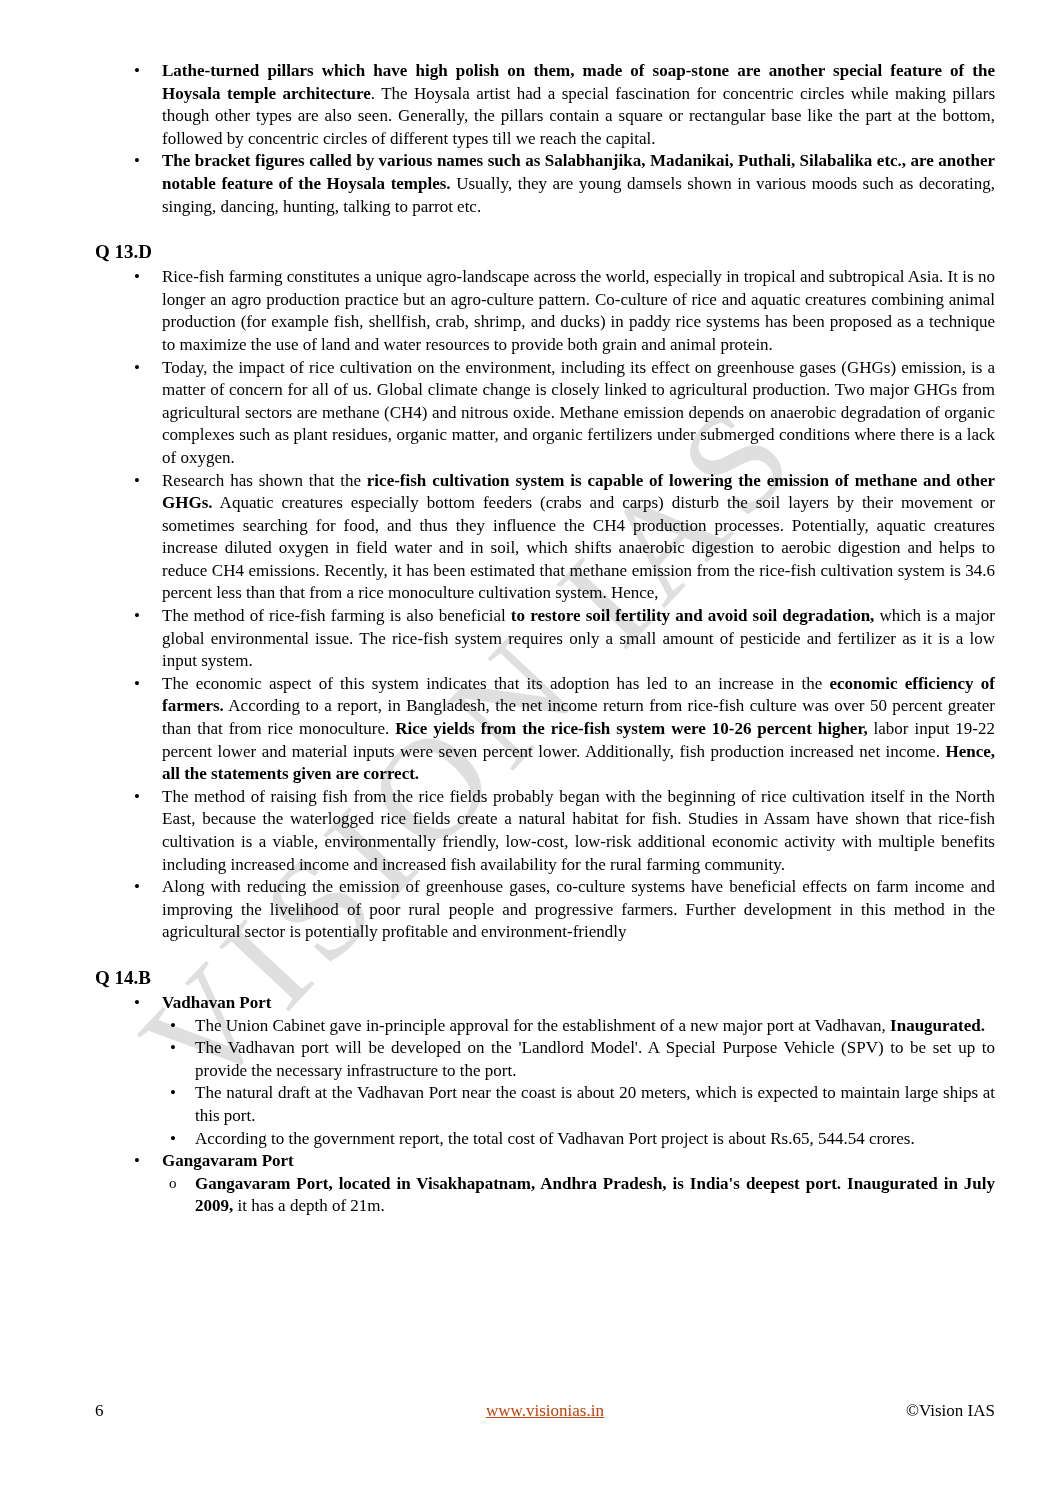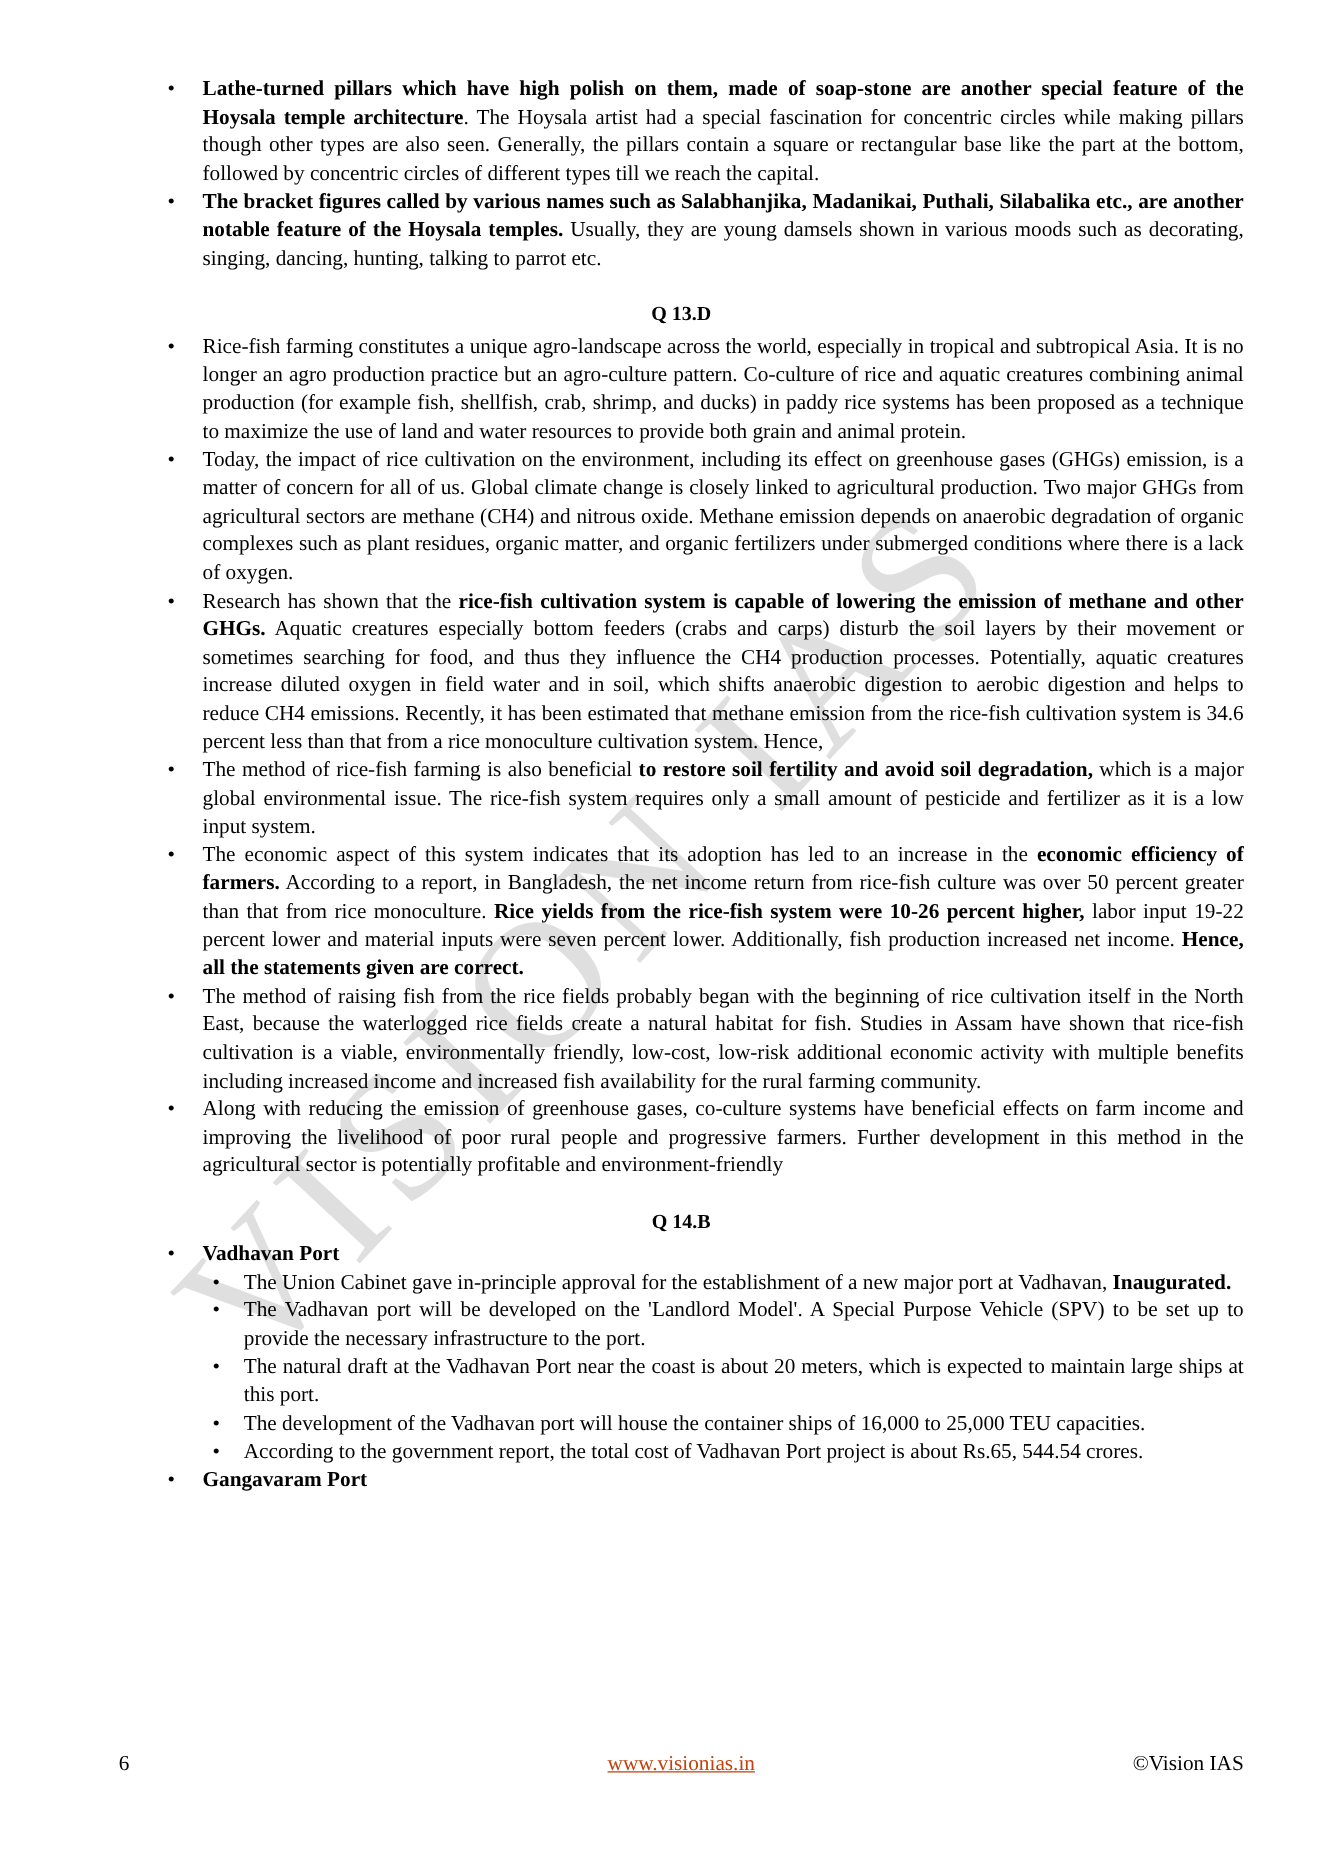--- a/index.html
+++ b/index.html
@@ -25,25 +25,24 @@
   }
   .content {
     position:absolute;
     left:95px; top:60px;
     width:900px;
     z-index:1;
     font-size:17px;
     line-height:22.6px;
   }
   .q-heading {
-    font-size:16px;
+    font-size:19px;
     line-height:24px;
     font-weight:bold;
     margin:22px 0 2px 0;
-    text-align:center;
   }
   .content > ul.list:first-child { margin-top:0; }
   ul.list {
     list-style:none;
     margin:0;
     padding:0 0 0 67px;
   }
   ul.level2 { padding-left:33px; }
   li.bullet {
     position:relative;
@@ -99,24 +98,25 @@
       <li class="bullet">The economic aspect of this system indicates that its adoption has led to an increase in the <b>economic efficiency of farmers.</b> According to a report, in Bangladesh, the net income return from rice-fish culture was over 50 percent greater than that from rice monoculture. <b>Rice yields from the rice-fish system were 10-26 percent higher,</b> labor input 19-22 percent lower and material inputs were seven percent lower. Additionally, fish production increased net income. <b>Hence, all the statements given are correct.</b></li>
       <li class="bullet">The method of raising fish from the rice fields probably began with the beginning of rice cultivation itself in the North East, because the waterlogged rice fields create a natural habitat for fish. Studies in Assam have shown that rice-fish cultivation is a viable, environmentally friendly, low-cost, low-risk additional economic activity with multiple benefits including increased income and increased fish availability for the rural farming community.</li>
       <li class="bullet">Along with reducing the emission of greenhouse gases, co-culture systems have beneficial effects on farm income and improving the livelihood of poor rural people and progressive farmers. Further development in this method in the agricultural sector is potentially profitable and environment-friendly</li>
     </ul>
     <h2 class="q-heading">Q 14.B</h2>
     <ul class="list level1 m-dot">
       <li class="bullet"><b>Vadhavan Port</b><ul class="list level2 m-dot">
           <li class="bullet">The Union Cabinet gave in-principle approval for the establishment of a new major port at Vadhavan, <b>Inaugurated.</b></li>
           <li class="bullet">The Vadhavan port will be developed on the 'Landlord Model'. A Special Purpose Vehicle (SPV) to be set up to provide the necessary infrastructure to the port.</li>
           <li class="bullet">The natural draft at the Vadhavan Port near the coast is about 20 meters, which is expected to maintain large ships at this port.</li>
-          <li class="bullet">The development of the Vadhavan port will house the container ships of 16,000 to 25,000 TEU capacities.</li>
           <li class="bullet">According to the government report, the total cost of Vadhavan Port project is about Rs.65, 544.54 crores.</li>
         </ul></li>
-      <li class="bullet"><b>Gangavaram Port</b></li>
+      <li class="bullet"><b>Gangavaram Port</b><ul class="list level2 m-circle">
+          <li class="bullet"><b>Gangavaram Port, located in Visakhapatnam, Andhra Pradesh, is India's deepest port. Inaugurated in July 2009,</b> it has a depth of 21m.</li>
+        </ul></li>
     </ul>
   </main>
 
 <footer class="footer">
   <span class="page-num">6</span>
   <a class="site-link">www.visionias.in</a>
   <span class="copyright">©Vision IAS</span>
 </footer>
 
 </body></html>

